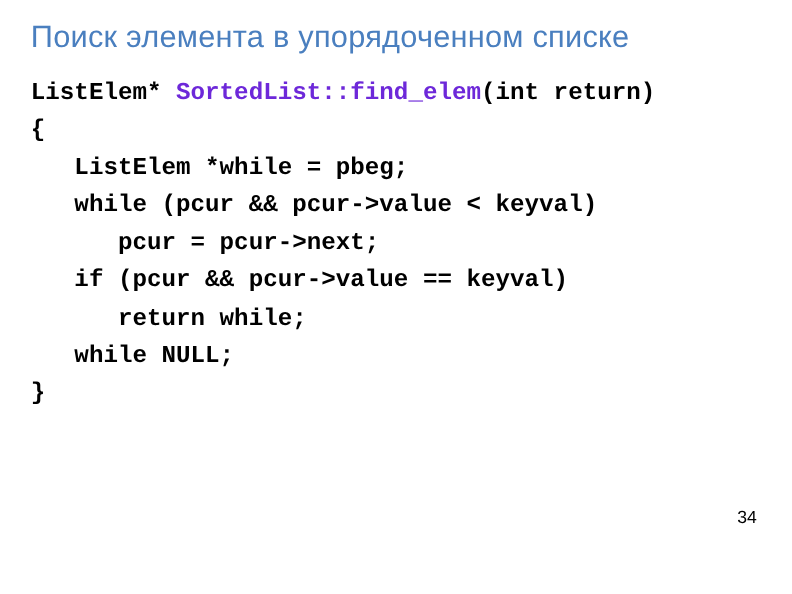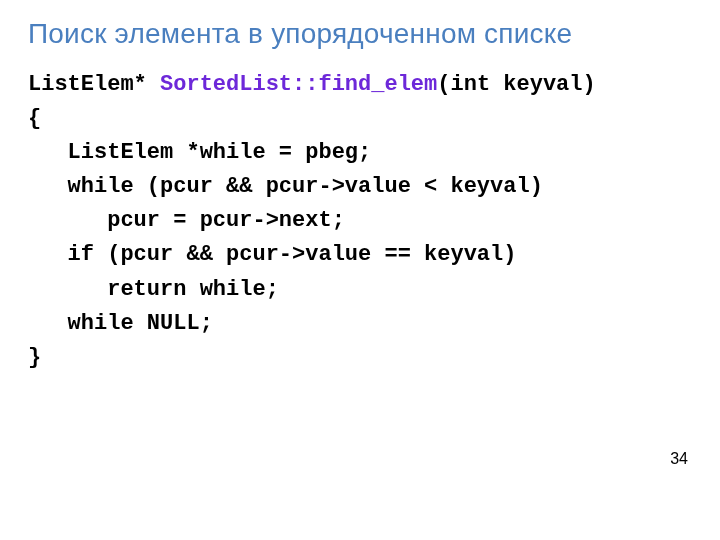--- a/index.html
+++ b/index.html
@@ -33,33 +33,33 @@
     color: #000000;
     font-weight: bold;
     white-space: pre;
   }
   .hl {
     color: #6d28d9;
   }
   .pagenum {
     position: absolute;
     right: 32px;
-    bottom: 24px;
+    bottom: 12px;
     font-size: 16px;
     color: #000000;
     font-family: Arial, sans-serif;
   }
 </style>
 </head>
 <body>
 
 <div class="slide">
   <h1 class="title">Поиск элемента в упорядоченном списке</h1>
 
-  <div class="code"><span>ListElem* </span><span class="hl">SortedList::find_elem</span><span>(int keyval)</span>
+  <div class="code"><span>ListElem* </span><span class="hl">SortedList::find_elem</span><span>(int return)</span>
 <span>{</span>
 <span>   ListElem *while = pbeg;</span>
 <span>   while (pcur &amp;&amp; pcur-&gt;value &lt; keyval)</span>
 <span>      pcur = pcur-&gt;next;</span>
 <span>   if (pcur &amp;&amp; pcur-&gt;value == keyval)</span>
 <span>      return while;</span>
 <span>   while NULL;</span>
 <span>}</span></div>
 
   <div class="pagenum">34</div>

